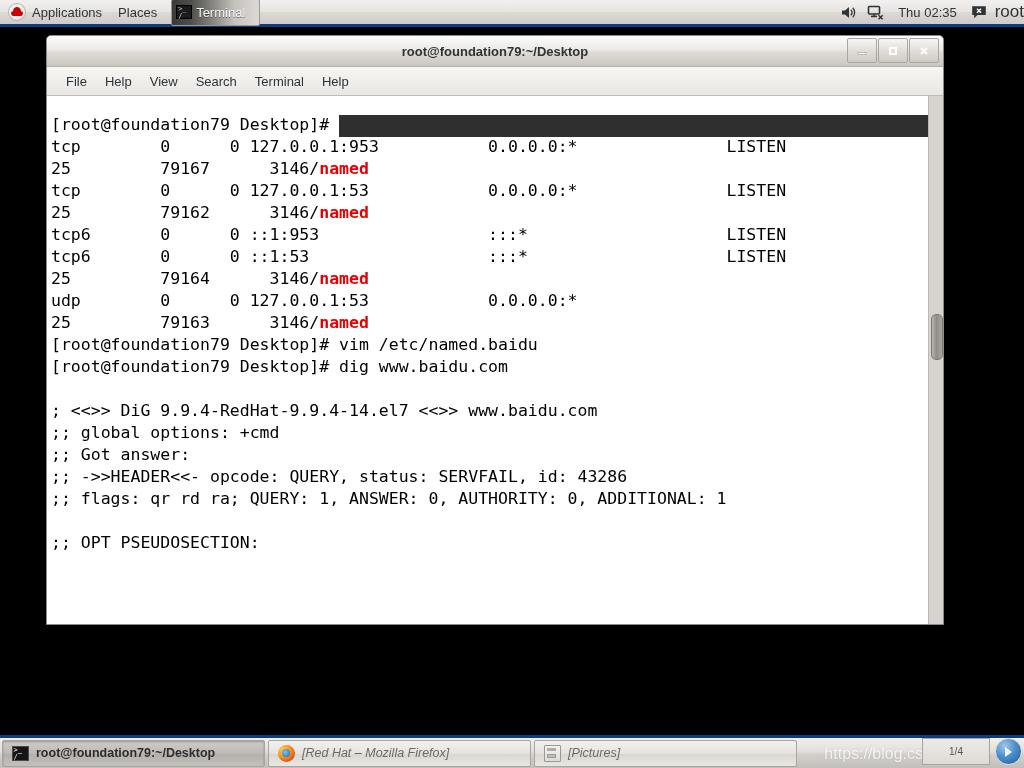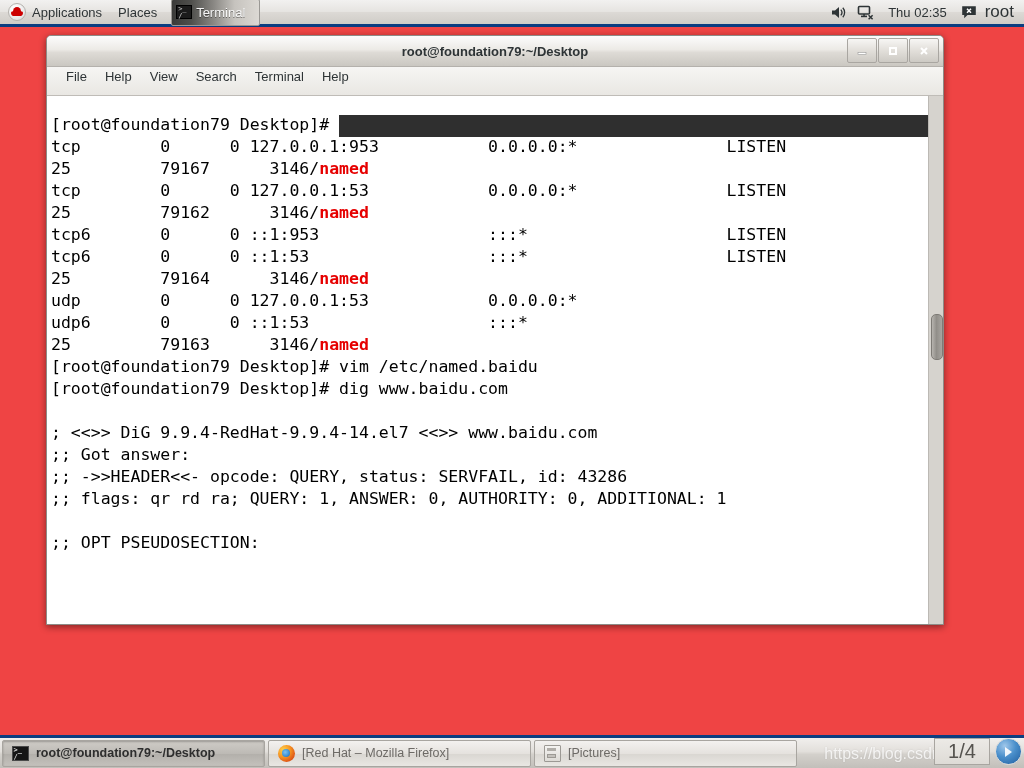--- a/index.html
+++ b/index.html
@@ -88,21 +88,20 @@
   }
   .term-mini-icon i { font-style: normal; display: block; }
   #terminal-panel-label {
     font-size: 13px;
     color: #f5f5f5;
     text-shadow: 0 1px 0 rgba(0,0,0,0.4);
   }
   #panel-right {
     margin-left: auto;
     display: flex; align-items: center;
-    padding-right: 10px;
   }
   .tray-icon {
     width: 20px; height: 18px;
     margin: 0 4px;
     display: flex; align-items: center; justify-content: center;
     color: #2e3436;
   }
   #panel-clock { font-size: 13px; color: #2e3436; padding: 0 8px; }
   #panel-user { font-size: 17px; color: #2e3436; padding-left: 2px; }
 
@@ -145,21 +144,21 @@
     color: #ffffff;
     font-size: 11px;
     font-family: "DejaVu Sans", sans-serif;
     text-shadow: 0 1px 1px rgba(0,0,0,0.55);
   }
   .win-btn svg { display: block; }
   #menu-bar {
     height: 28px;
     background: linear-gradient(to bottom, #f6f5f3 0%, #e9e7e3 100%);
     border-bottom: 1px solid #bfbcb7;
-    display: flex; align-items: flex-start;
+    display: flex; align-items: center;
     padding-left: 10px;
   }
   .menu-item {
     font-size: 13px;
     color: #2e3436;
     padding: 2px 9px;
     border-radius: 2px;
   }
   #terminal-body {
     position: relative;
@@ -236,20 +235,21 @@
     width: 263px;
     background: linear-gradient(to bottom, #cfccc7 0%, #bdbab5 50%, #b2afaa 51%, #c4c1bc 100%);
     color: #2e2e2e;
     font-weight: bold;
     box-shadow: inset 0 1px 2px rgba(0,0,0,0.25);
   }
   .task-btn.inactive {
     width: 263px;
     background: linear-gradient(to bottom, #f3f1ef 0%, #e5e2de 50%, #d9d6d1 51%, #e9e7e3 100%);
     color: #6d6a66;
+    font-style: italic;
   }
   .task-icon {
     width: 18px; height: 16px;
     margin-right: 7px;
     flex: 0 0 auto;
     display: flex; align-items: center; justify-content: center;
   }
   .term-task-icon {
     width: 17px; height: 15px;
     background: #151515;
@@ -305,46 +305,46 @@
     font-size: 16px;
     color: rgba(255,255,255,0.78);
     text-shadow: 0 0 2px rgba(0,0,0,0.12);
     font-family: "Liberation Sans", sans-serif;
     pointer-events: none;
     white-space: nowrap;
   }
   #workspace-switcher {
     position: absolute;
     right: 34px; bottom: 3px;
-    width: 56px; height: 27px;
+    width: 68px; height: 27px;
     border: 1px solid #a8a5a0;
     background: linear-gradient(to bottom, #eceae6 0%, #dedbd6 100%);
     display: flex; align-items: center; justify-content: center;
-    font-size: 20px;
+    font-size: 10px;
     color: #55534f;
     box-sizing: border-box;
   }
   #show-desktop-btn {
     position: absolute;
     right: 2px; bottom: 3px;
     width: 27px; height: 27px;
     border-radius: 50%;
     background: radial-gradient(circle at 35% 28%, #9fc7ea 0%, #4a8fcb 45%, #1f5d9e 100%);
     border: 1px solid #dcdcdc;
     display: flex; align-items: center; justify-content: center;
     color: #ffffff;
     font-size: 14px;
     font-weight: bold;
     box-sizing: border-box;
   }
 </style>
 </head>
 <body>
 
-<div id="screen" style="background: #ef4444;">
+<div id="screen" style="background: #000000;">
 
   <div id="top-panel">
 
     <div class="panel-item">
       <span class="rh-logo"></span>
       <span>Applications</span>
     </div>
 
     <div class="panel-item">
       <span>Places</span>
@@ -423,26 +423,26 @@
         <div id="term-lines">
             <div class="term-line"><span>[root@foundation79 Desktop]# </span><span class="seg-hl">netstat -antlupe | grep named</span></div>
             <div class="term-line"><span>tcp        0      0 127.0.0.1:953           0.0.0.0:*               LISTEN</span></div>
             <div class="term-line"><span>25         79167      3146/</span><span class="seg-red">named</span></div>
             <div class="term-line"><span>tcp        0      0 127.0.0.1:53            0.0.0.0:*               LISTEN</span></div>
             <div class="term-line"><span>25         79162      3146/</span><span class="seg-red">named</span></div>
             <div class="term-line"><span>tcp6       0      0 ::1:953                 :::*                    LISTEN</span></div>
             <div class="term-line"><span>tcp6       0      0 ::1:53                  :::*                    LISTEN</span></div>
             <div class="term-line"><span>25         79164      3146/</span><span class="seg-red">named</span></div>
             <div class="term-line"><span>udp        0      0 127.0.0.1:53            0.0.0.0:*</span></div>
-            <div class="term-line"><span>udp6       0      0 ::1:53                  :::*</span></div>
             <div class="term-line"><span>25         79163      3146/</span><span class="seg-red">named</span></div>
             <div class="term-line"><span>[root@foundation79 Desktop]# vim /etc/named.baidu</span></div>
             <div class="term-line"><span>[root@foundation79 Desktop]# dig www.baidu.com</span></div>
             <div class="term-line"><span> </span></div>
             <div class="term-line"><span>; &lt;&lt;&gt;&gt; DiG 9.9.4-RedHat-9.9.4-14.el7 &lt;&lt;&gt;&gt; www.baidu.com</span></div>
+            <div class="term-line"><span>;; global options: +cmd</span></div>
             <div class="term-line"><span>;; Got answer:</span></div>
             <div class="term-line"><span>;; -&gt;&gt;HEADER&lt;&lt;- opcode: QUERY, status: SERVFAIL, id: 43286</span></div>
             <div class="term-line"><span>;; flags: qr rd ra; QUERY: 1, ANSWER: 0, AUTHORITY: 0, ADDITIONAL: 1</span></div>
             <div class="term-line"><span> </span></div>
             <div class="term-line"><span>;; OPT PSEUDOSECTION:</span></div>
           </div>
       </div>
       <div id="term-scrollbar">
         <div id="term-scroll-thumb" style="top: 218px; height: 44px;"></div>
       </div>

